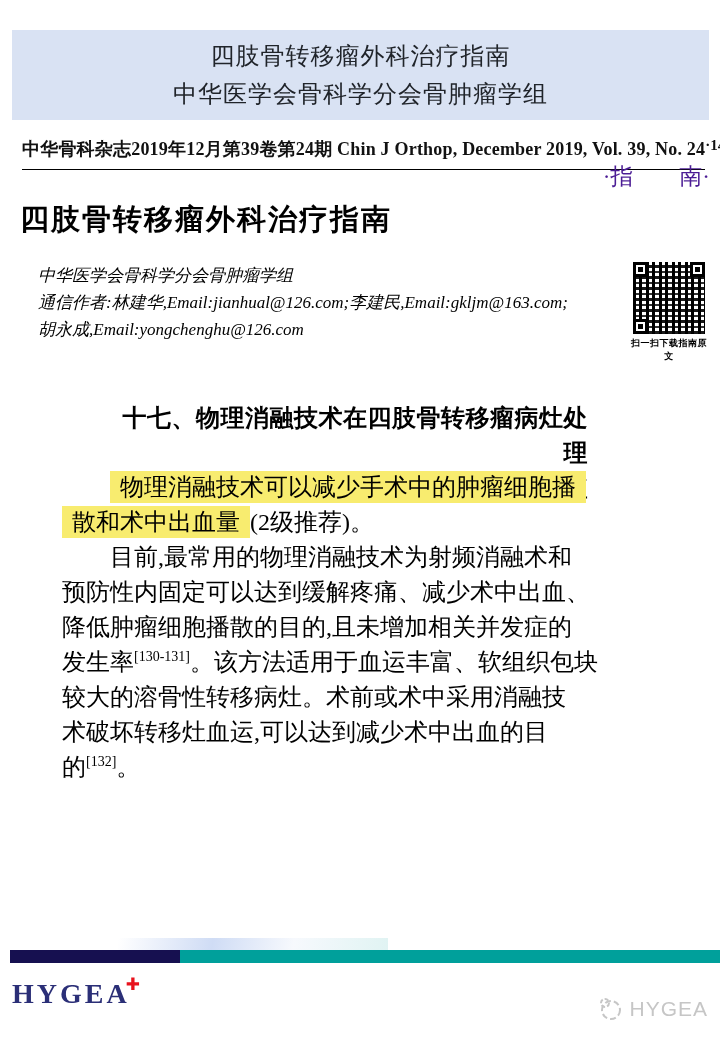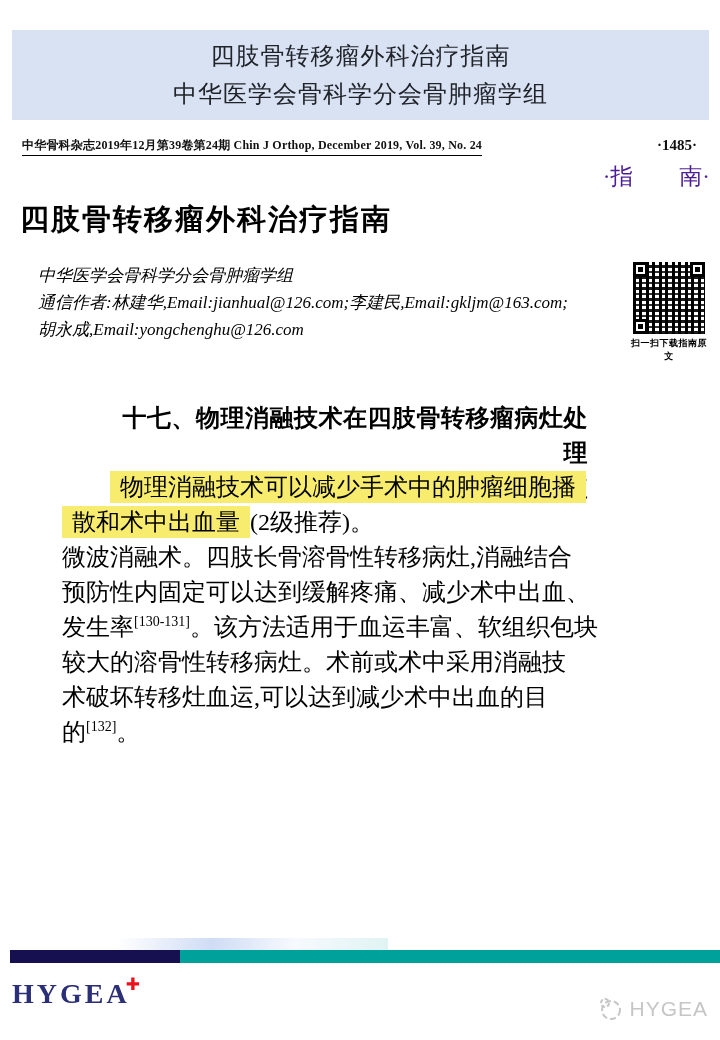--- a/index.html
+++ b/index.html
@@ -20,22 +20,22 @@
     font-family:"Liberation Sans","DejaVu Sans",sans-serif;
   }
   .header-band .bl{font-size:24px;color:#20242a;letter-spacing:1px;}
 
   
   .meta-row{
     left:22px;top:137px;width:675px;height:22px;
     display:flex;justify-content:space-between;align-items:flex-start;
   }
   .citation{
-    font-size:12px;font-weight:bold;letter-spacing:.2px;
-    border-bottom:1.5px solid #000;padding-bottom:1px;white-space:nowrap;
+    font-size:18px;font-weight:bold;letter-spacing:.2px;
+    border-bottom:1.5px solid #000;padding-bottom:8px;white-space:nowrap;
   }
   .page-no{font-size:15px;font-weight:bold;}
   .doc-type{
     top:161px;right:10px;font-size:23px;color:#4c1d95;white-space:pre;
   }
 
   
   .article-title{
     left:20px;top:200px;font-size:29px;font-weight:600;letter-spacing:2px;color:#000;
   }
@@ -132,22 +132,23 @@
   <div class="indent">十七、物理消融技术在四肢骨转移瘤病灶处理</div>
   <div>中的价值</div>
 </div>
 
 <div class="abs col rec">
   <div class="indent"><mark>物理消融技术可以减少手术中的肿瘤细胞播</mark></div>
   <div><mark>散和术中出血量</mark><span>(2级推荐)。</span></div>
 </div>
 
 <div class="abs col body-par">
-  <div class="ln">微波消融术。四肢长骨溶骨性转移病灶,消融结合</div>
+  <div class="ln indent">目前,最常用的物理消融技术为射频消融术和</div>
   <div class="ln">预防性内固定可以达到缓解疼痛、减少术中出血、</div>
+  <div class="ln">降低肿瘤细胞播散的目的,且未增加相关并发症的</div>
   <div class="ln"><span>发生率</span><sup>[130-131]</sup><span>。该方法适用于血运丰富、软组织包块</span></div>
   <div class="ln">较大的溶骨性转移病灶。术前或术中采用消融技</div>
   <div class="ln">术破坏转移灶血运,可以达到减少术中出血的目</div>
   <div class="ln"><span>的</span><sup>[132]</sup><span>。</span></div>
 </div>
 
 <div class="abs footer-wisp"></div>
 <div class="abs bar bar-navy"></div>
 <div class="abs bar bar-teal"></div>
 

